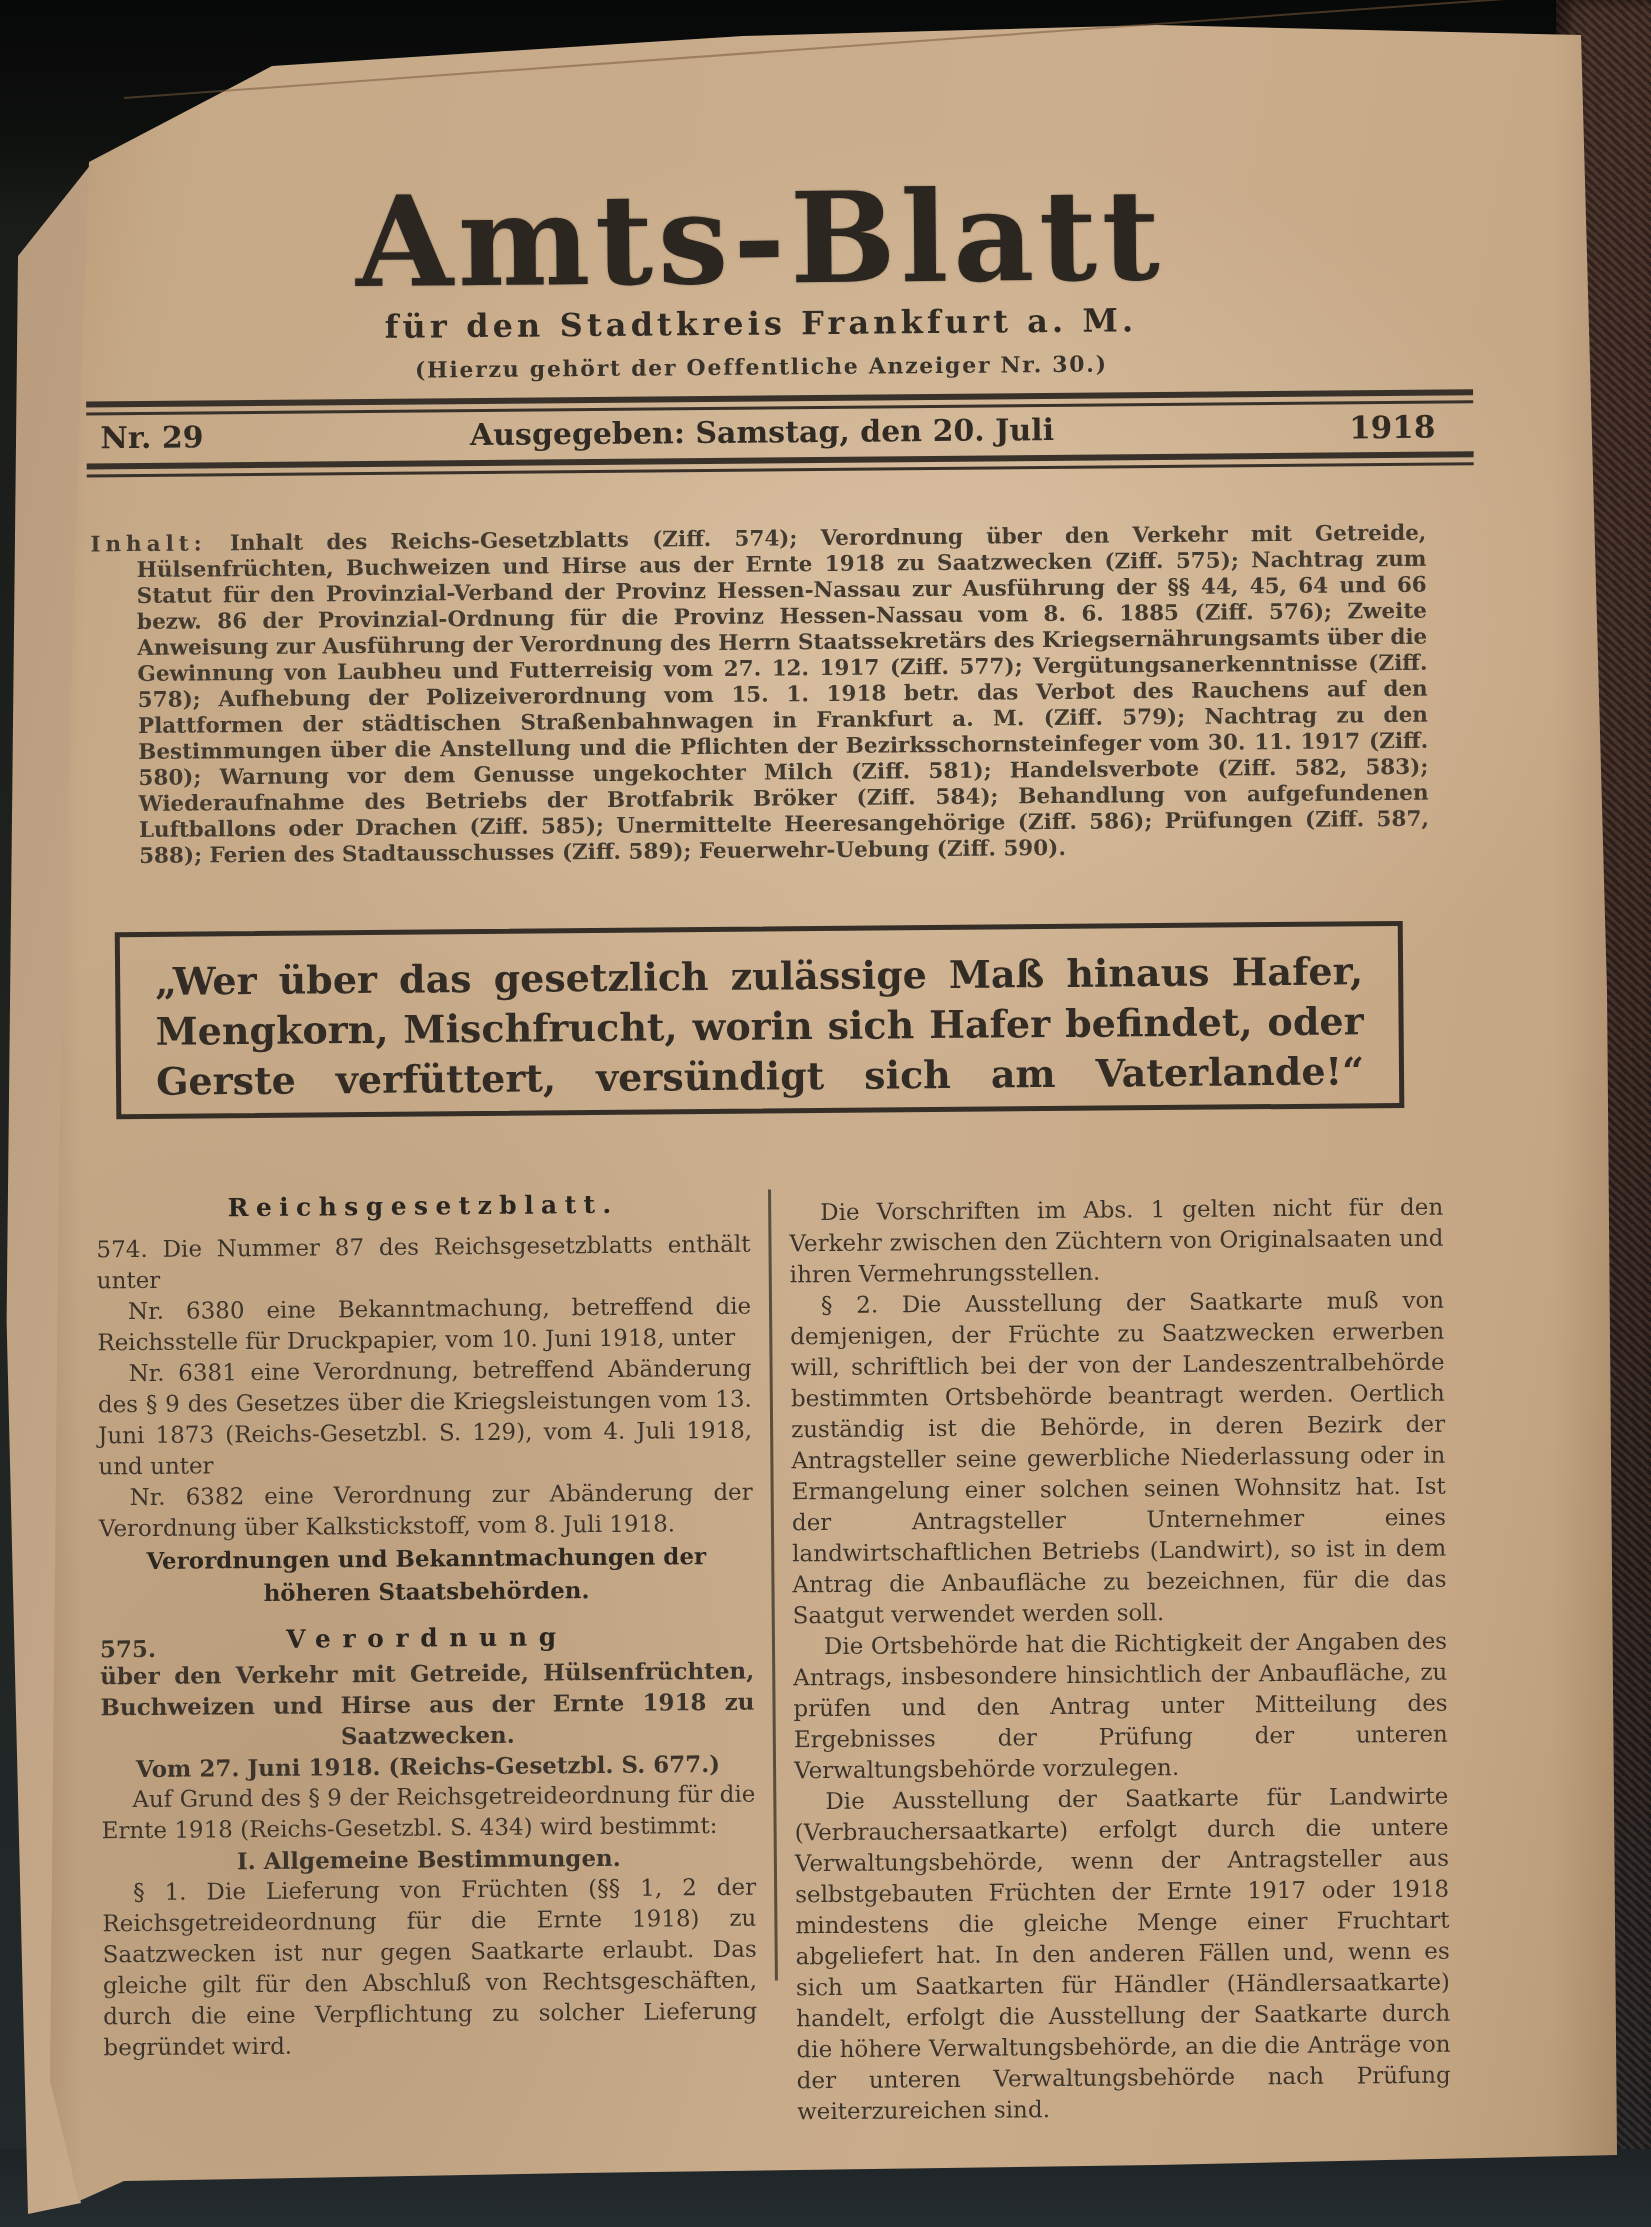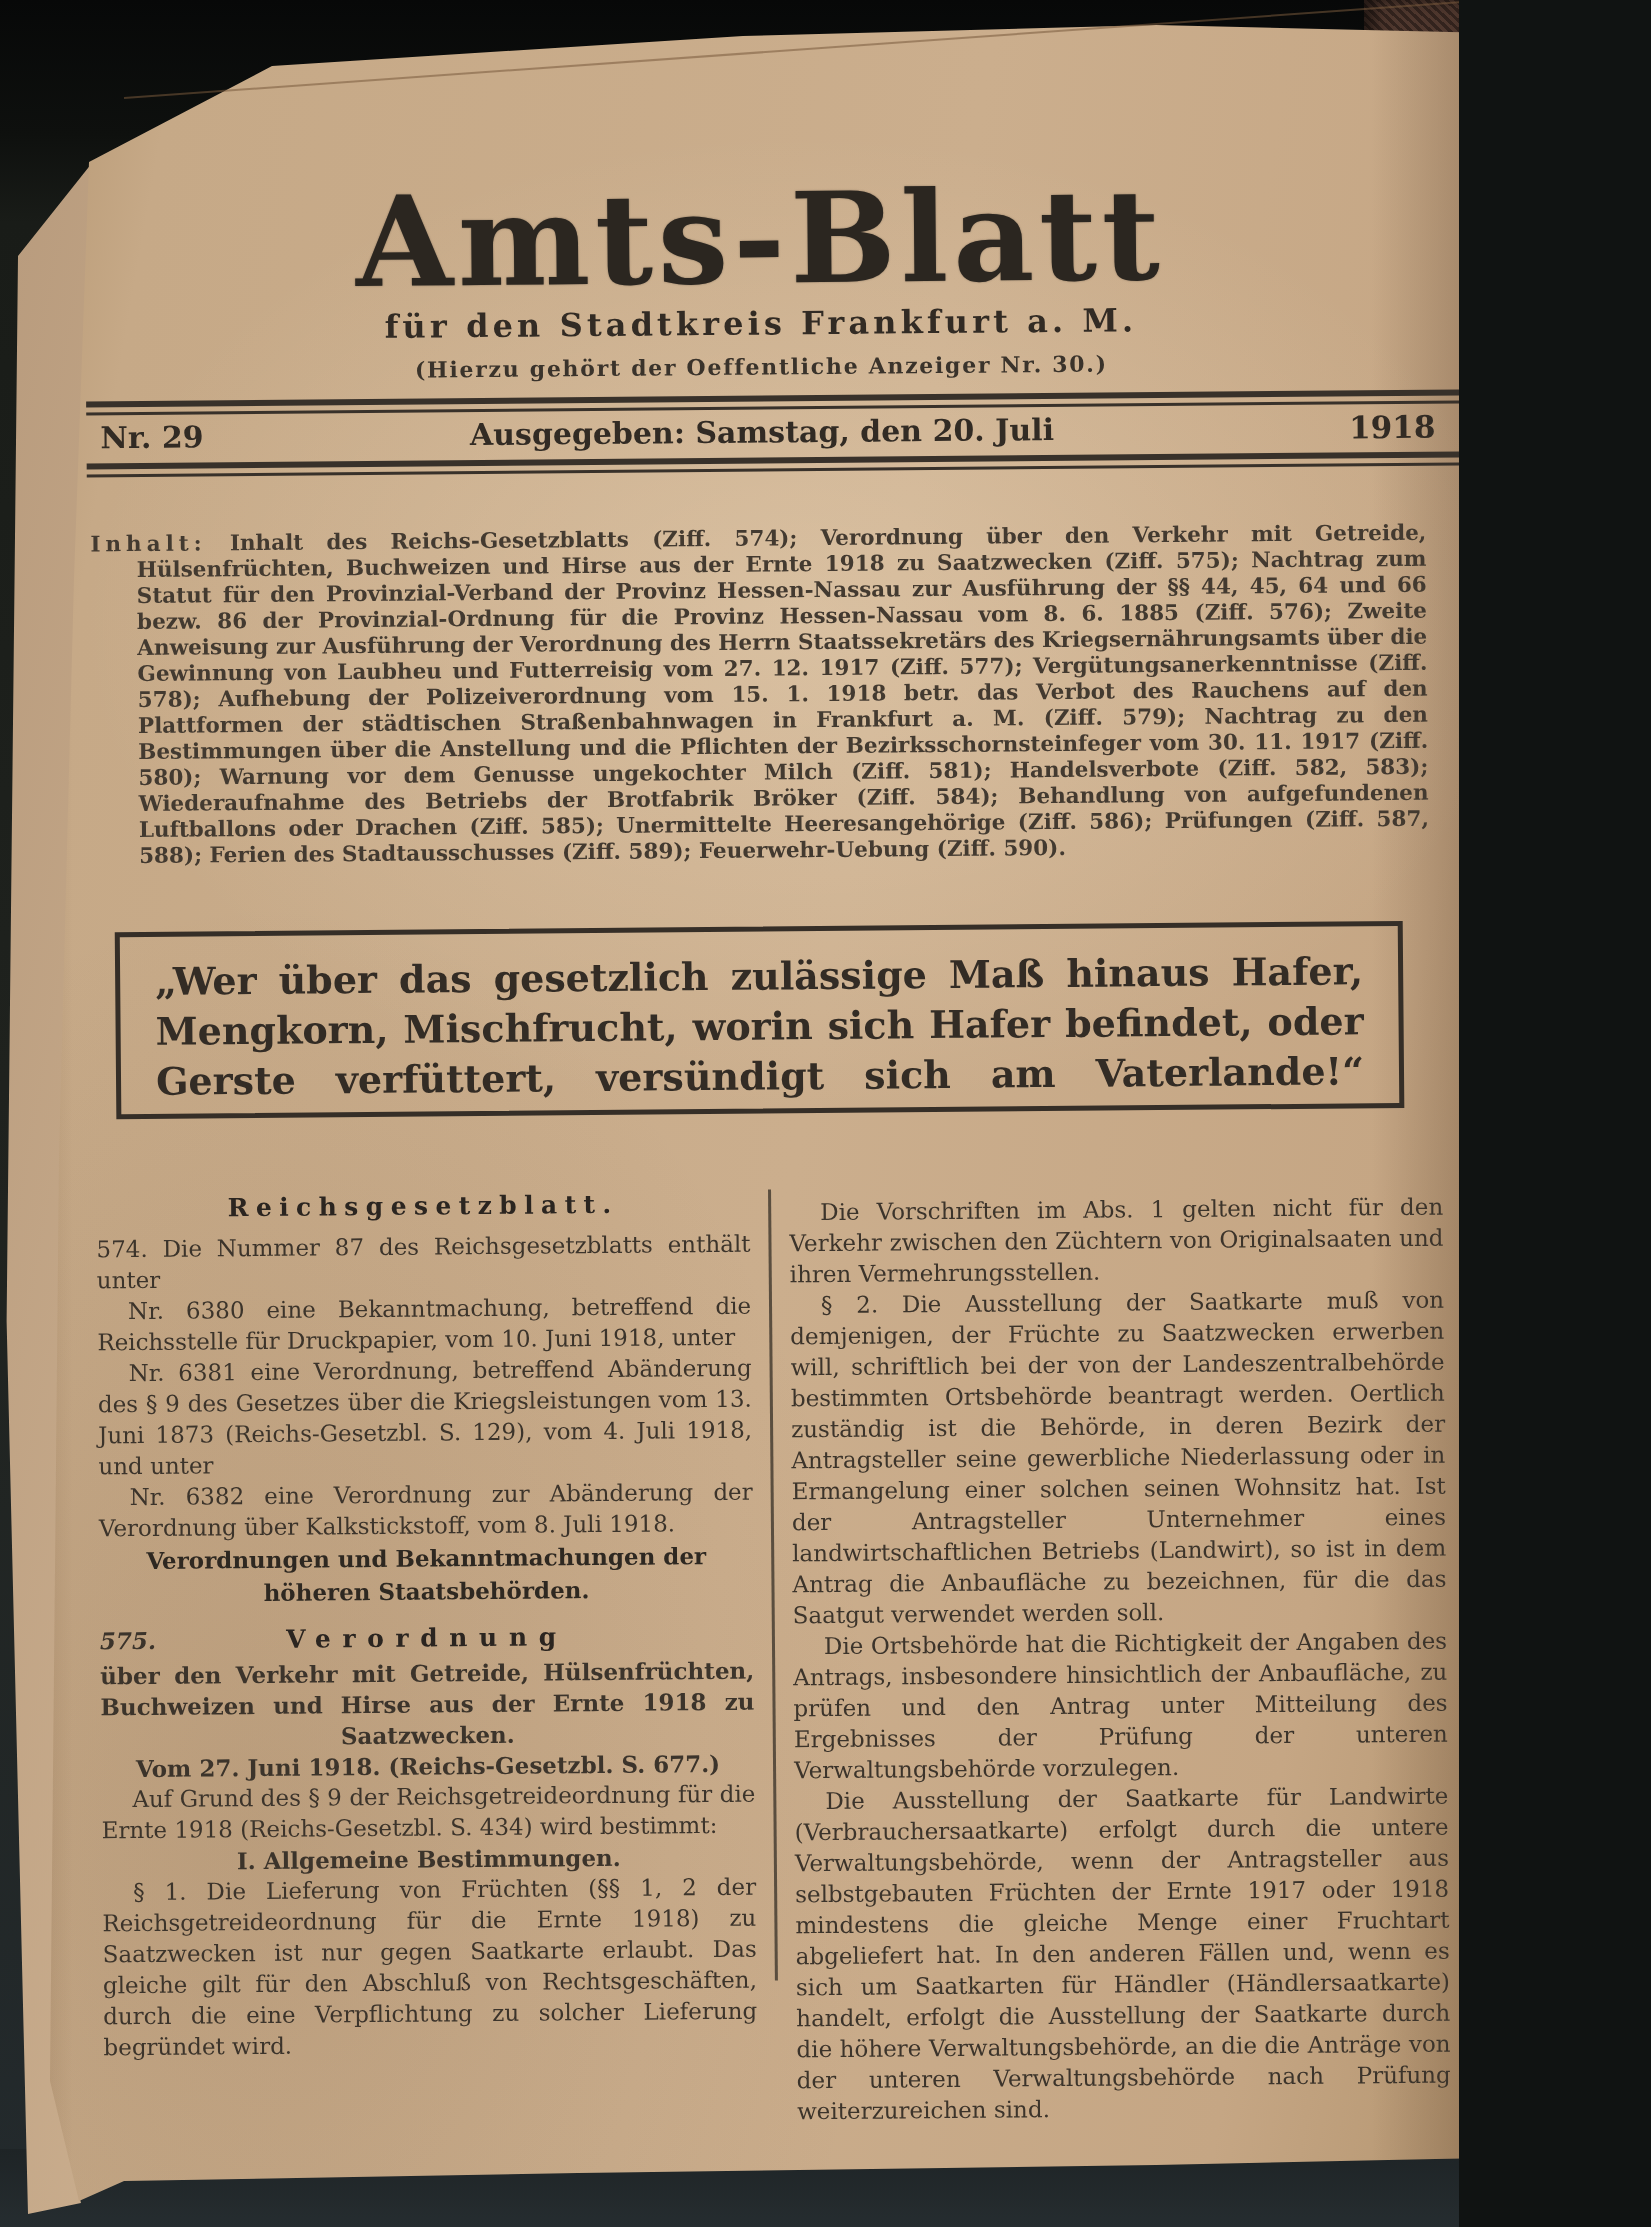--- a/index.html
+++ b/index.html
@@ -1,16 +1,16 @@
 <!DOCTYPE html>
 <html style="font-size:13.2px"><head>
 <meta charset="utf-8">
 <style>
   html,body{margin:0;padding:0;background:#101312;}
-  .stage{position:relative;width:1459px;height:2227px;overflow:hidden;
+  .stage{position:relative;width:1651px;height:2227px;overflow:hidden;
          background:linear-gradient(to bottom,#070808 0%,#0e100e 6%,#191c18 10%,#20231f 55%,#232a2d 100%);
          font-family:"DejaVu Serif", serif;}
   
   .cover-right{position:absolute;right:0;top:0;width:95px;height:100%;
        background:
          repeating-linear-gradient(43deg, rgba(15,8,6,.35) 0 3.3px, rgba(110,75,60,.22) 3.3px 6.6px),
          linear-gradient(to bottom,#46322a 0%,#3e2c26 35%,#2b221f 70%,#20262a 100%);
        box-shadow:inset 10px 0 15px rgba(0,0,0,.55);}
   .backdrop-bottom{position:absolute;left:0;bottom:0;width:100%;height:78px;
        background:linear-gradient(to bottom,#1e2426,#262d30);}
@@ -52,21 +52,21 @@
   .slogan .ln{font-size:38px;line-height:50px;font-weight:bold;color:#332c25;
       text-align:justify;text-align-last:justify;}
   .col{width:654px;font-size:23px;line-height:31px;text-align:justify;color:#3c342b;}
   .col p{margin:0;}
   .col p.ind{text-indent:31px;}
   .col .hdr{font-weight:bold;text-align:center;text-align-last:center;color:#2e2821;}
   .sec-hdr{font-size:25px;font-weight:bold;letter-spacing:7.4px;text-align:center;
       color:#2b2520;margin-bottom:10px;}
   .sub-hdr{font-size:23px;line-height:33px;margin-top:13.2px;}
   .vrow{position:relative;margin-top:15px;height:35px;}
-  .vrow .num{position:absolute;left:0;top:0;font-weight:bold;font-style:italic;}
+  .vrow .num{position:absolute;left:0;top:8px;font-weight:bold;}
   .vrow .ttl{display:block;text-align:center;font-weight:bold;letter-spacing:11.6px;font-size:25px;color:#2b2520;}
   .subject{font-weight:bold;margin-top:11.6px;text-align:justify;text-align-last:center;}
   .datefmt{font-weight:bold;text-align:center;text-align-last:center;margin-top:6.6px;}
   .part-hdr{font-weight:bold;text-align:center;text-align-last:center;margin-top:8.3px;}
   .gap-s{margin-top:8.3px;}
   .divider{left:767px;top:1189px;width:3.3px;height:791px;background:#463d31;opacity:.85;}
 </style>
 </head>
 <body>
 

